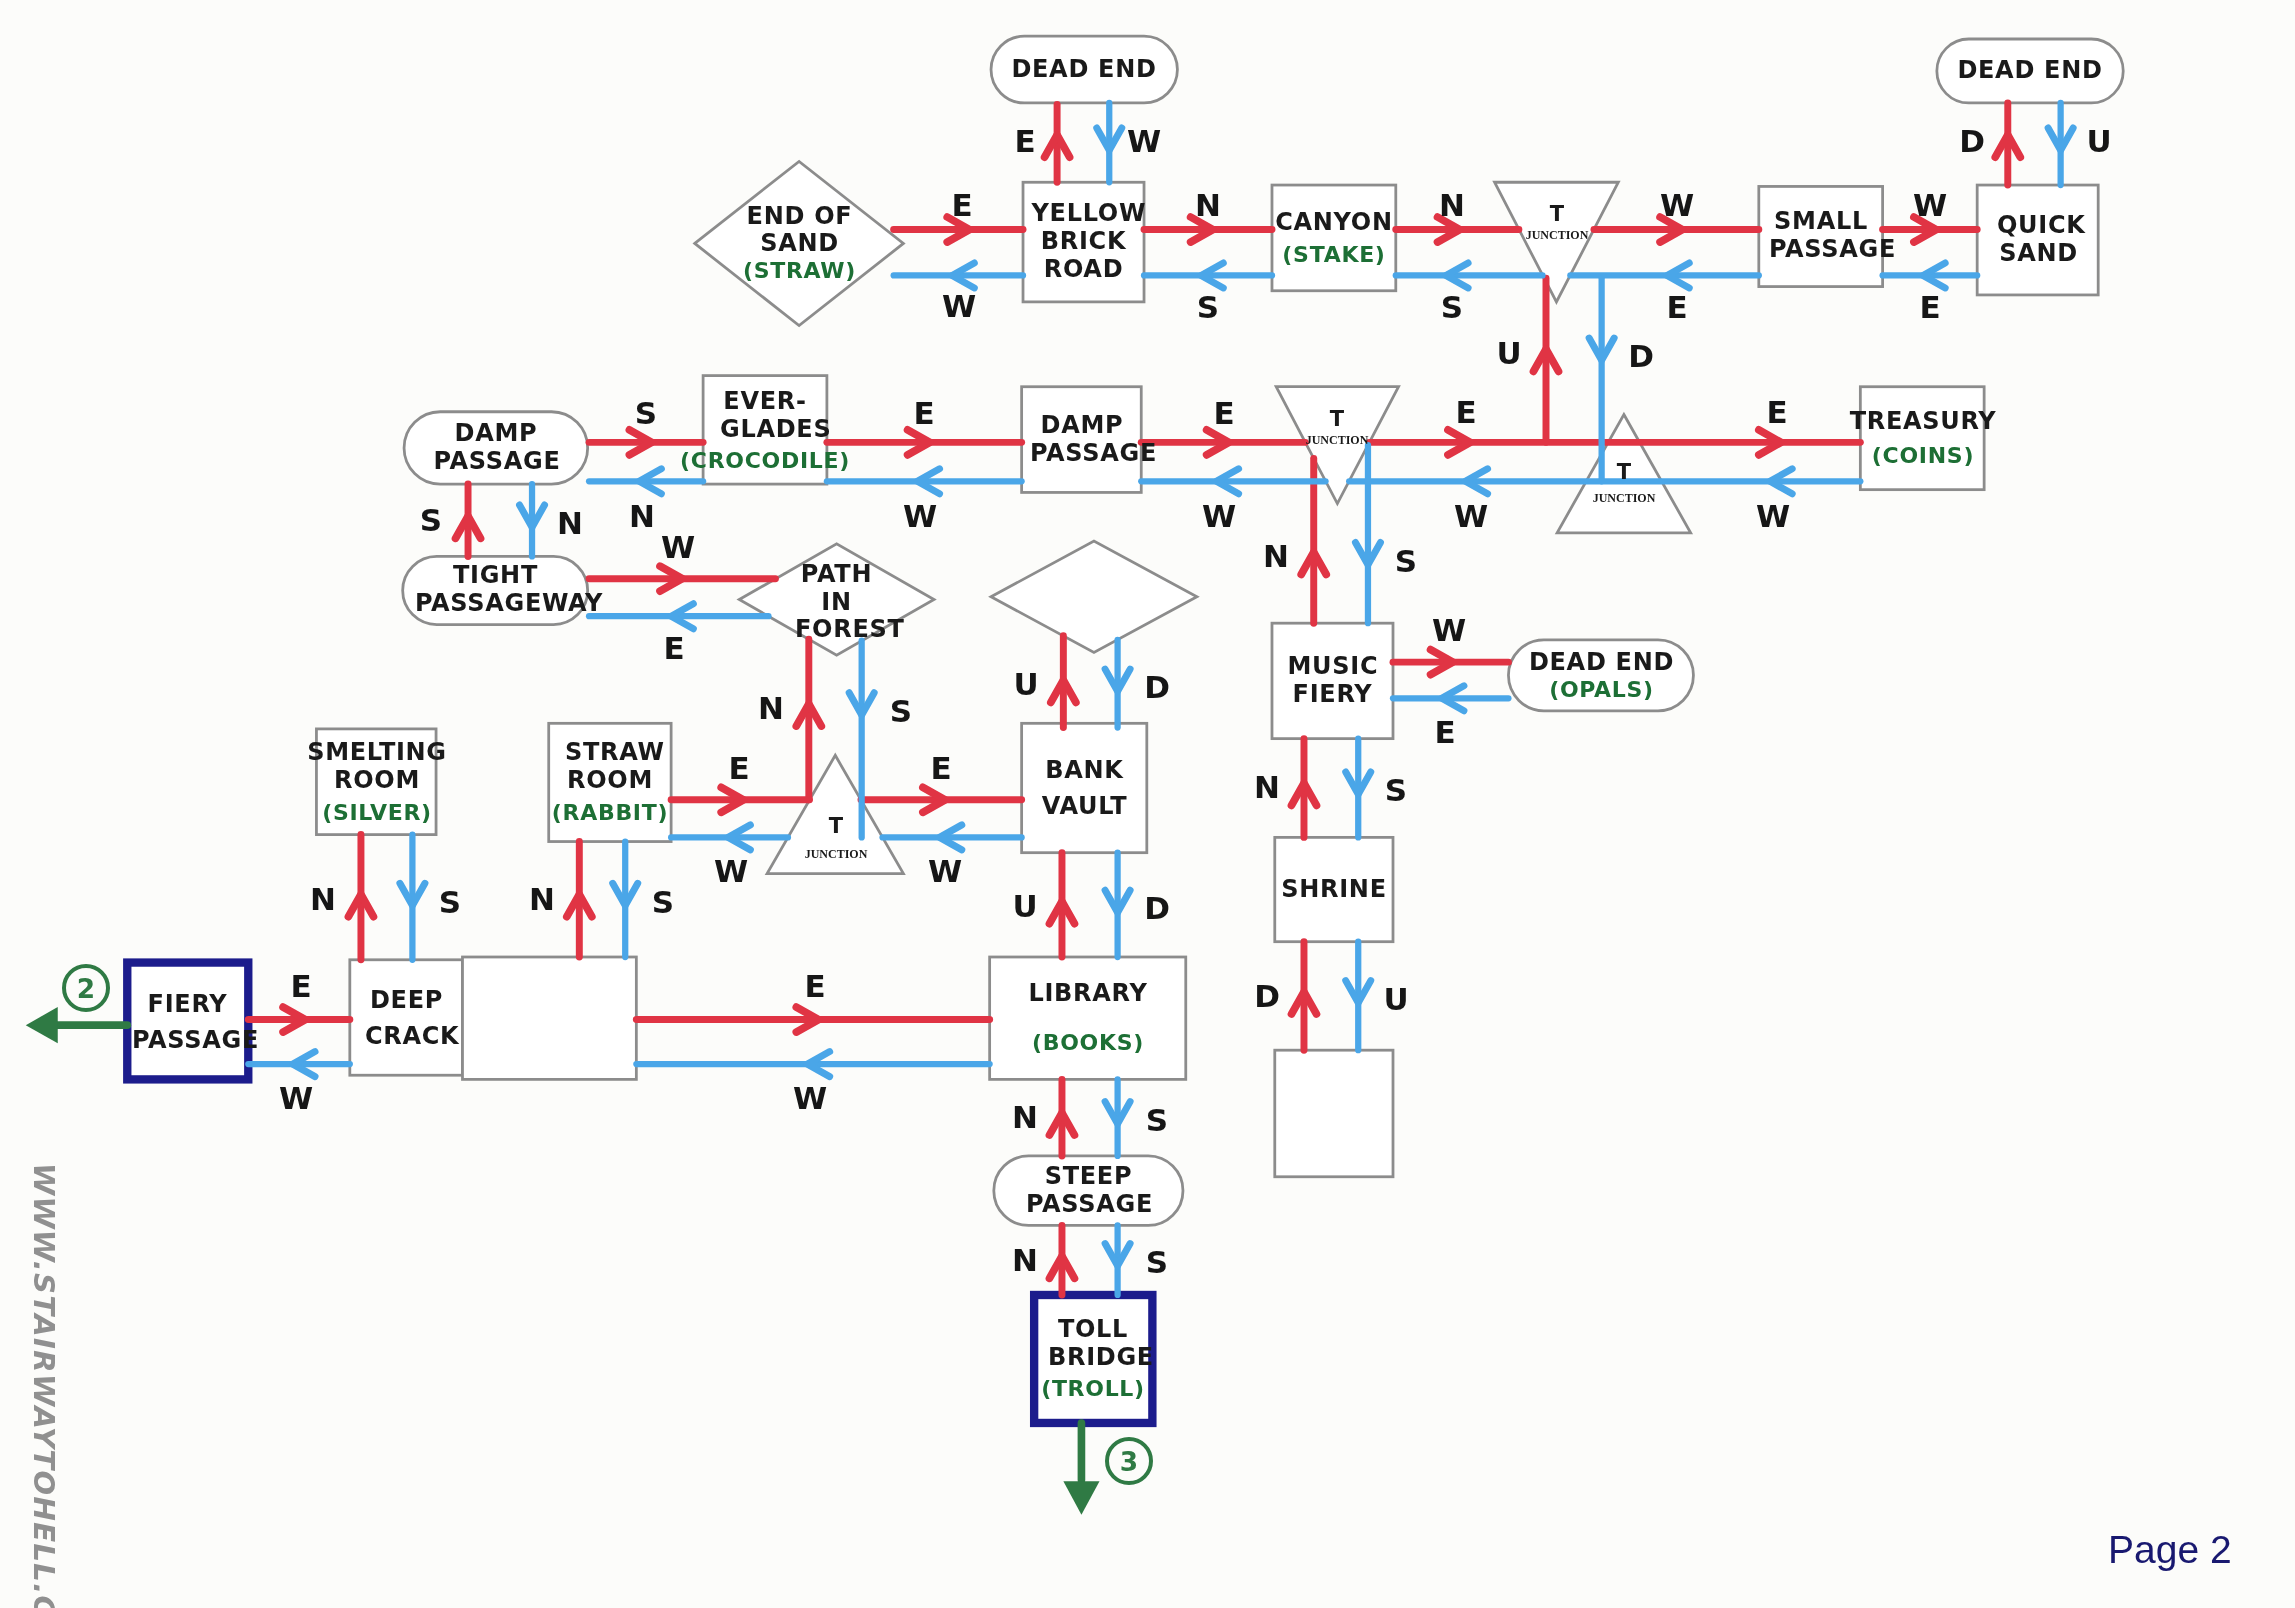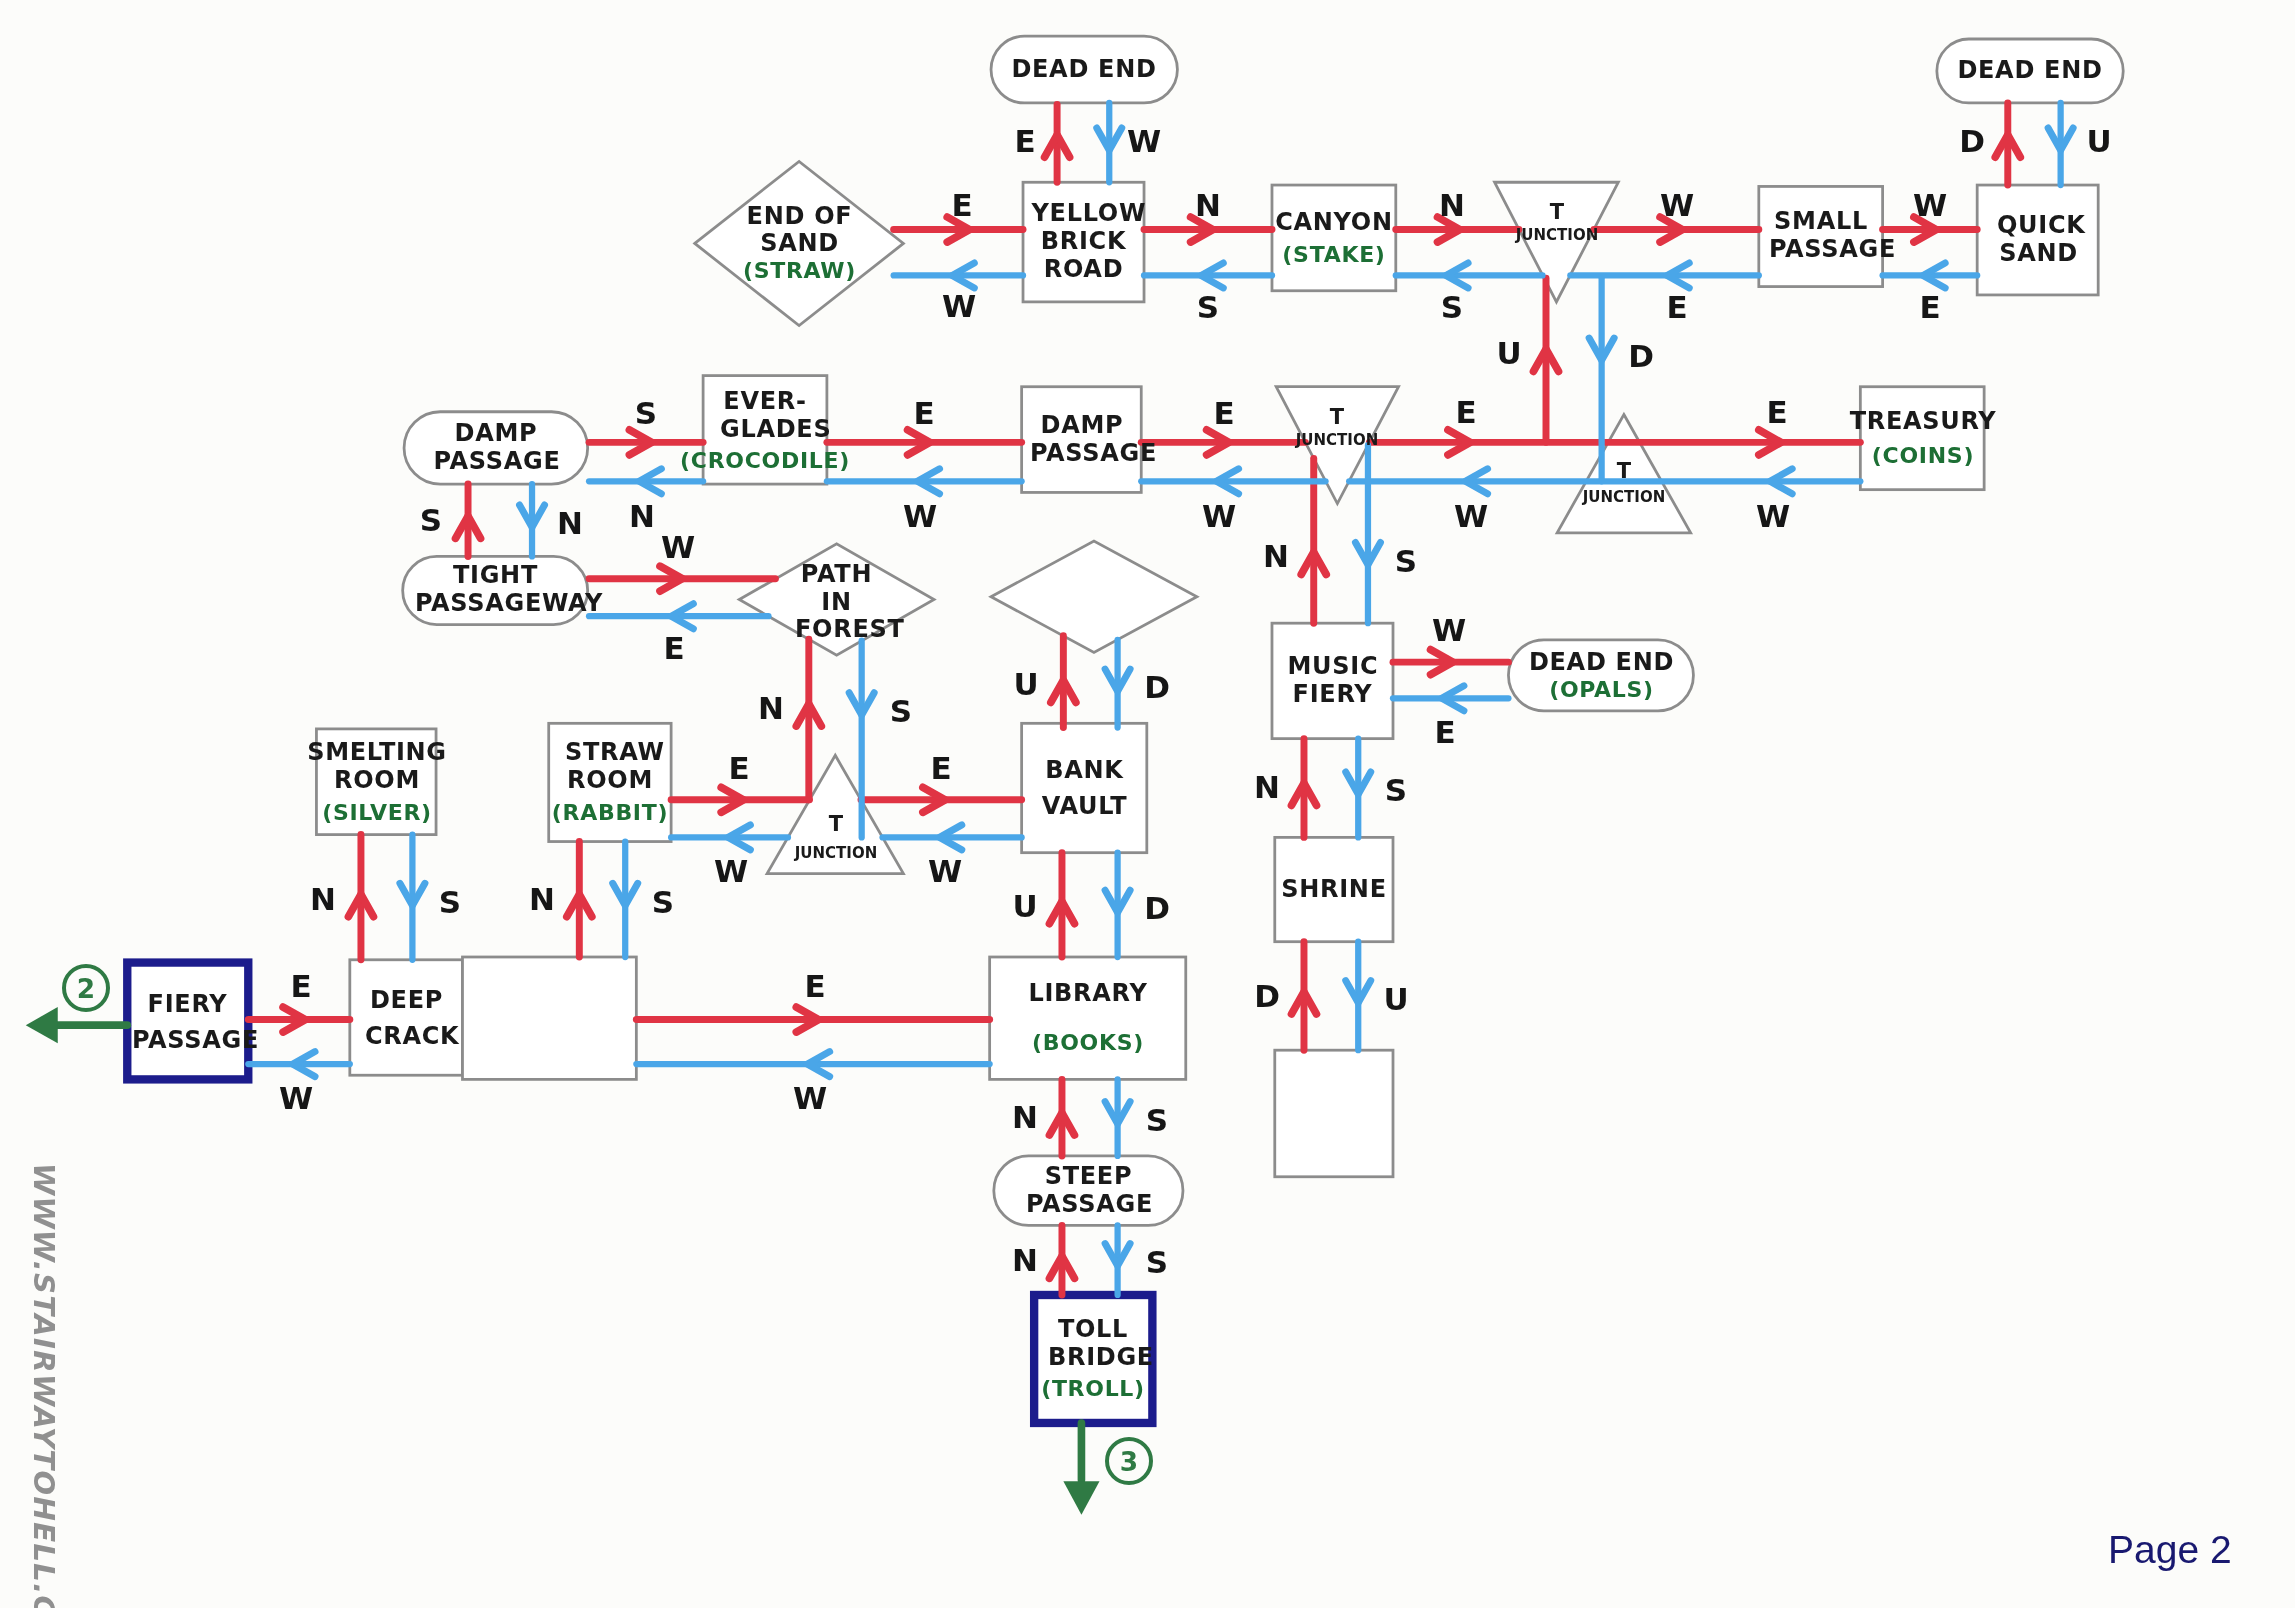--- a/index.html
+++ b/index.html
@@ -4,21 +4,21 @@
 <style>
   html,body{margin:0;padding:0;background:#fcfcfa;}
   .canvas{position:relative;width:2295px;height:1608px;background:#fcfcfa;overflow:hidden;
           font-family:"DejaVu Sans",sans-serif;margin-left:16px;}
   svg.layer{position:absolute;left:0;top:0;}
   .node{position:absolute;display:flex;flex-direction:column;align-items:center;justify-content:center;
         text-align:center;color:#1a1a1a;font-weight:bold;}
   .nm{font-size:24px;line-height:1.16;letter-spacing:0.7px;}
   .gr{font-size:22px;line-height:1.15;color:#1d6f35;white-space:nowrap;letter-spacing:0.7px;}
   .tj .l1{font-size:21px;line-height:1;}
-  .tj .l2{font-size:15px;line-height:1;letter-spacing:0;}
+  .tj .l2{font-size:12px;line-height:1;letter-spacing:0;font-family:Liberation Serif, serif;}
   .dir{position:absolute;transform:translate(-50%,-50%);font-size:31px;font-weight:bold;color:#161616;}
   .badge{position:absolute;width:40px;height:40px;border:4.2px solid #2f7a44;border-radius:50%;
          display:flex;align-items:center;justify-content:center;transform:translate(-50%,-50%);
          color:#2f7a44;font-size:26.4px;font-weight:bold;background:#fcfcfa;}
   .watermark{position:absolute;left:45px;top:1163px;transform:rotate(90deg);transform-origin:0 0;
              font-style:italic;font-weight:800;font-size:29px;letter-spacing:1.4px;color:#909090;white-space:nowrap;}
   .pagelabel{position:absolute;left:2092px;top:1528px;color:#191970;font-size:39px;font-weight:500;
              font-family:"Liberation Sans",sans-serif;}
 </style>
 </head>

